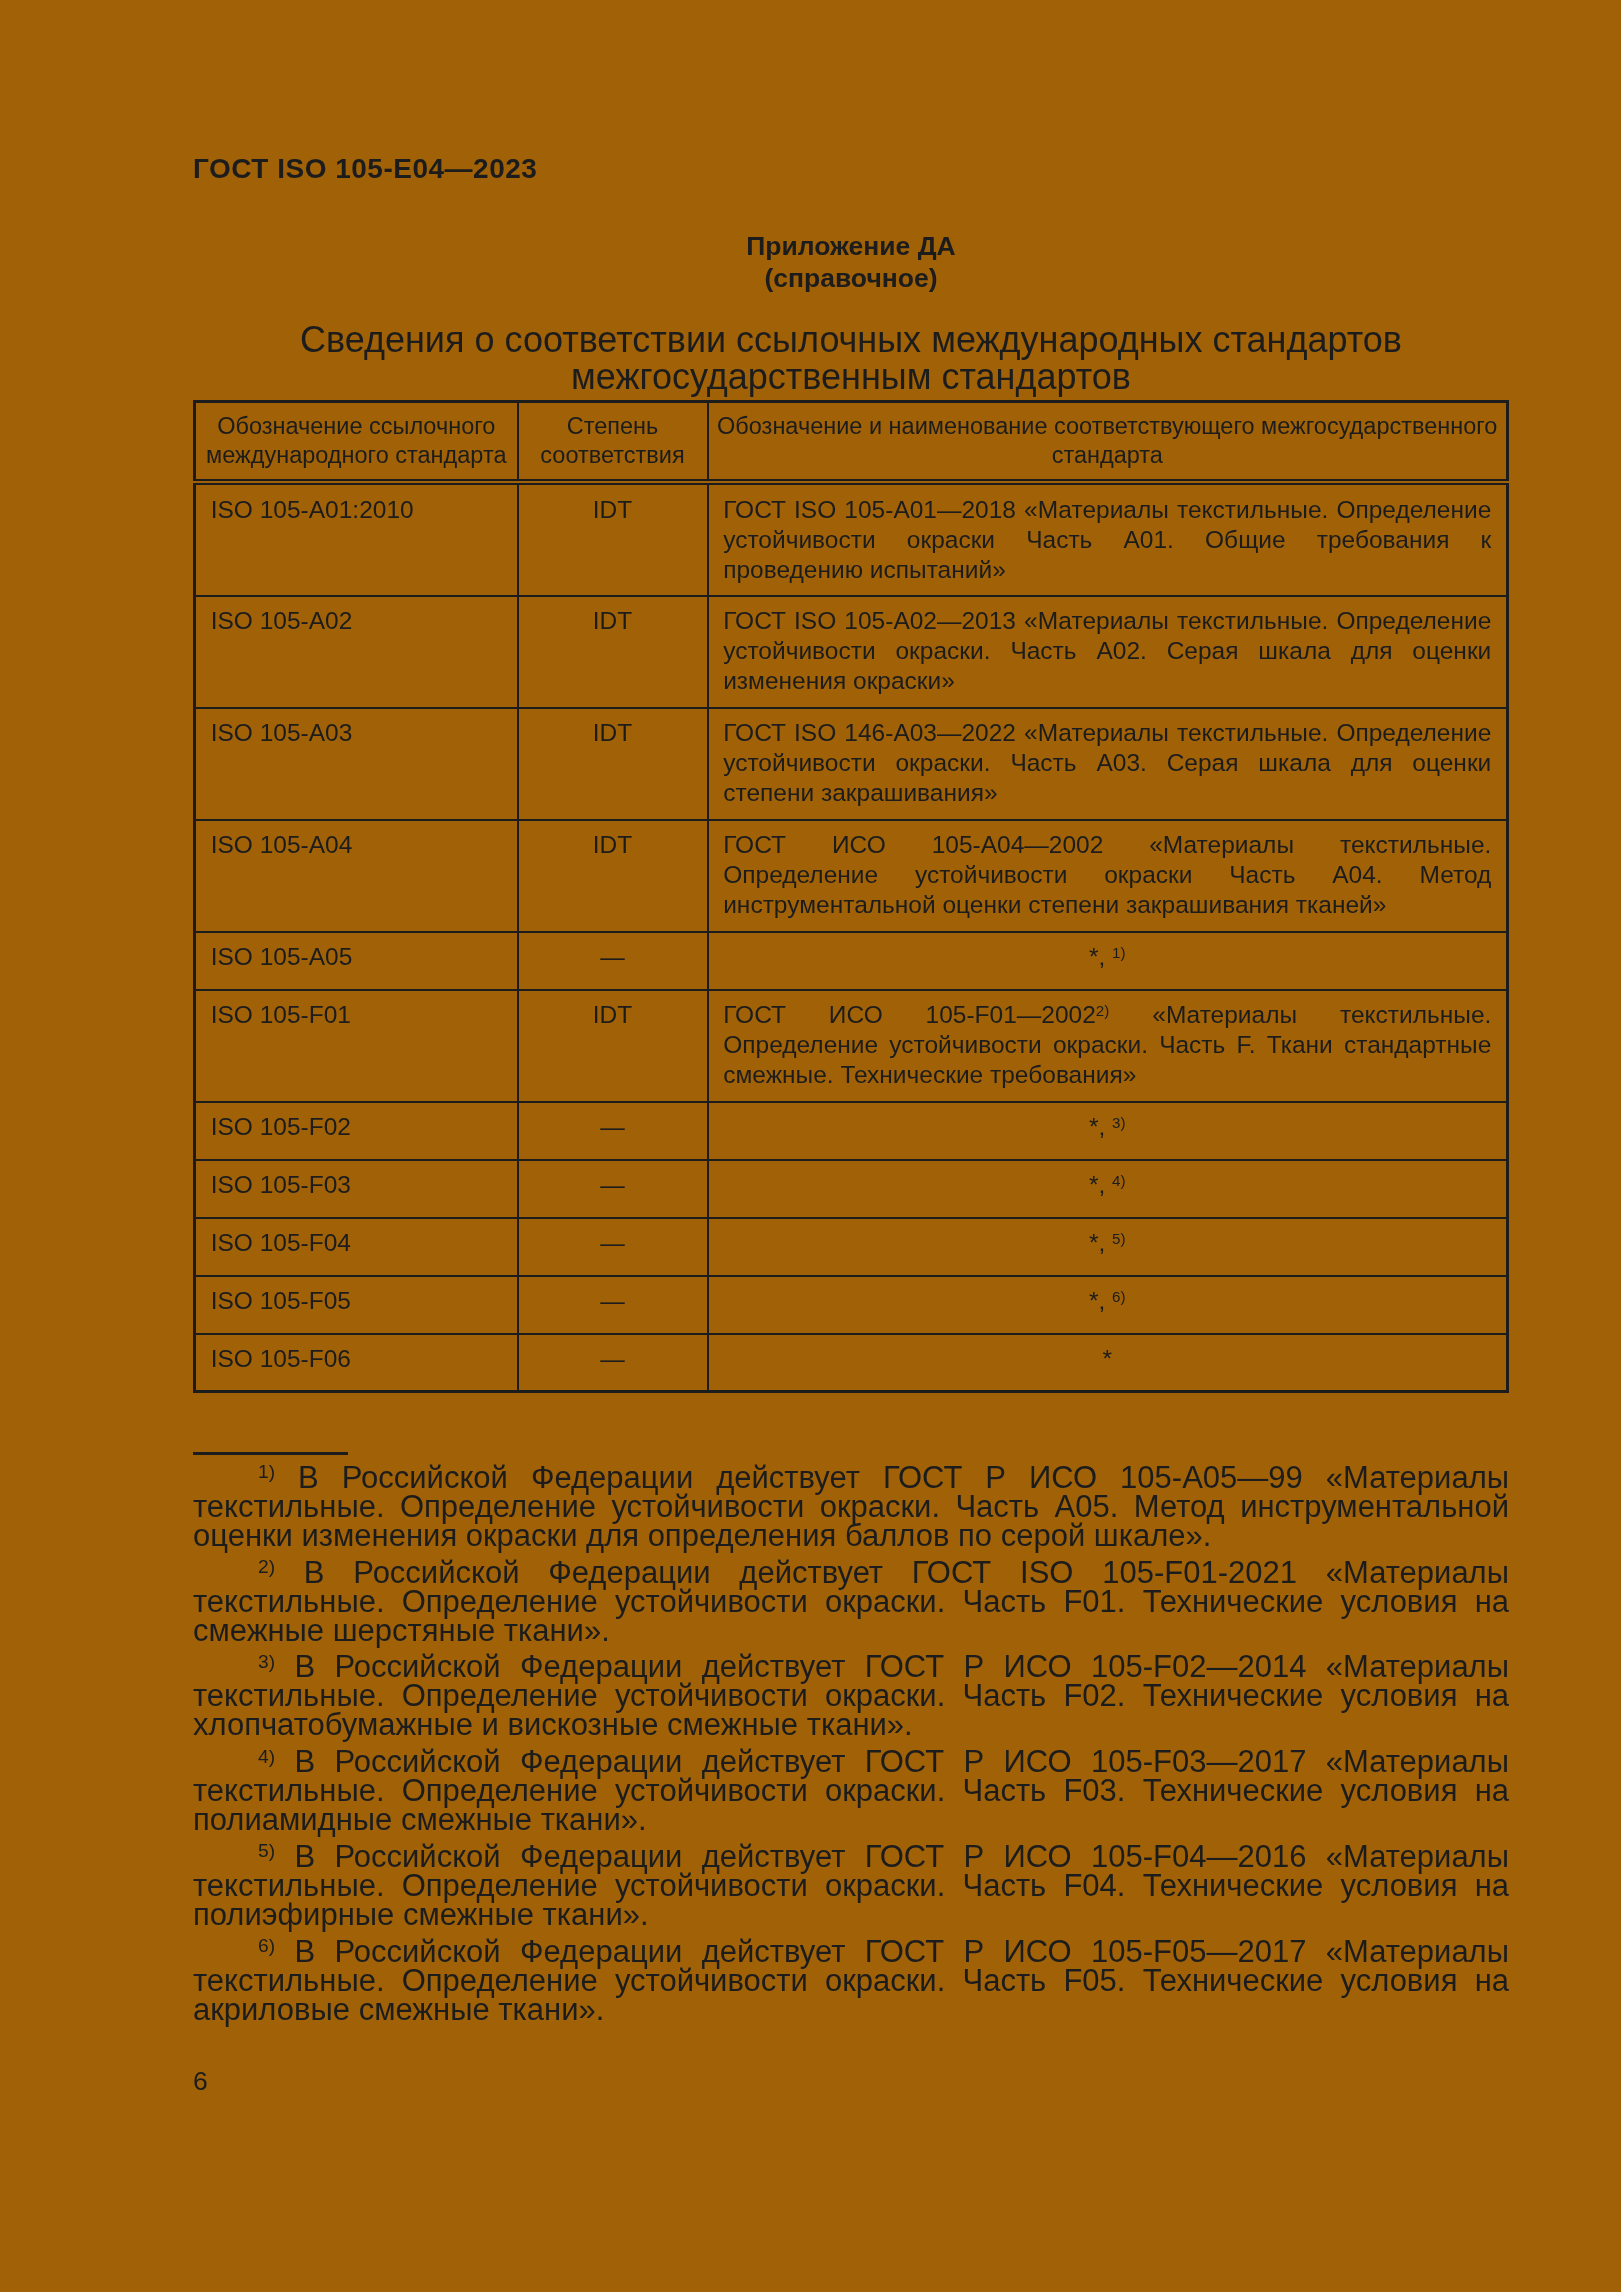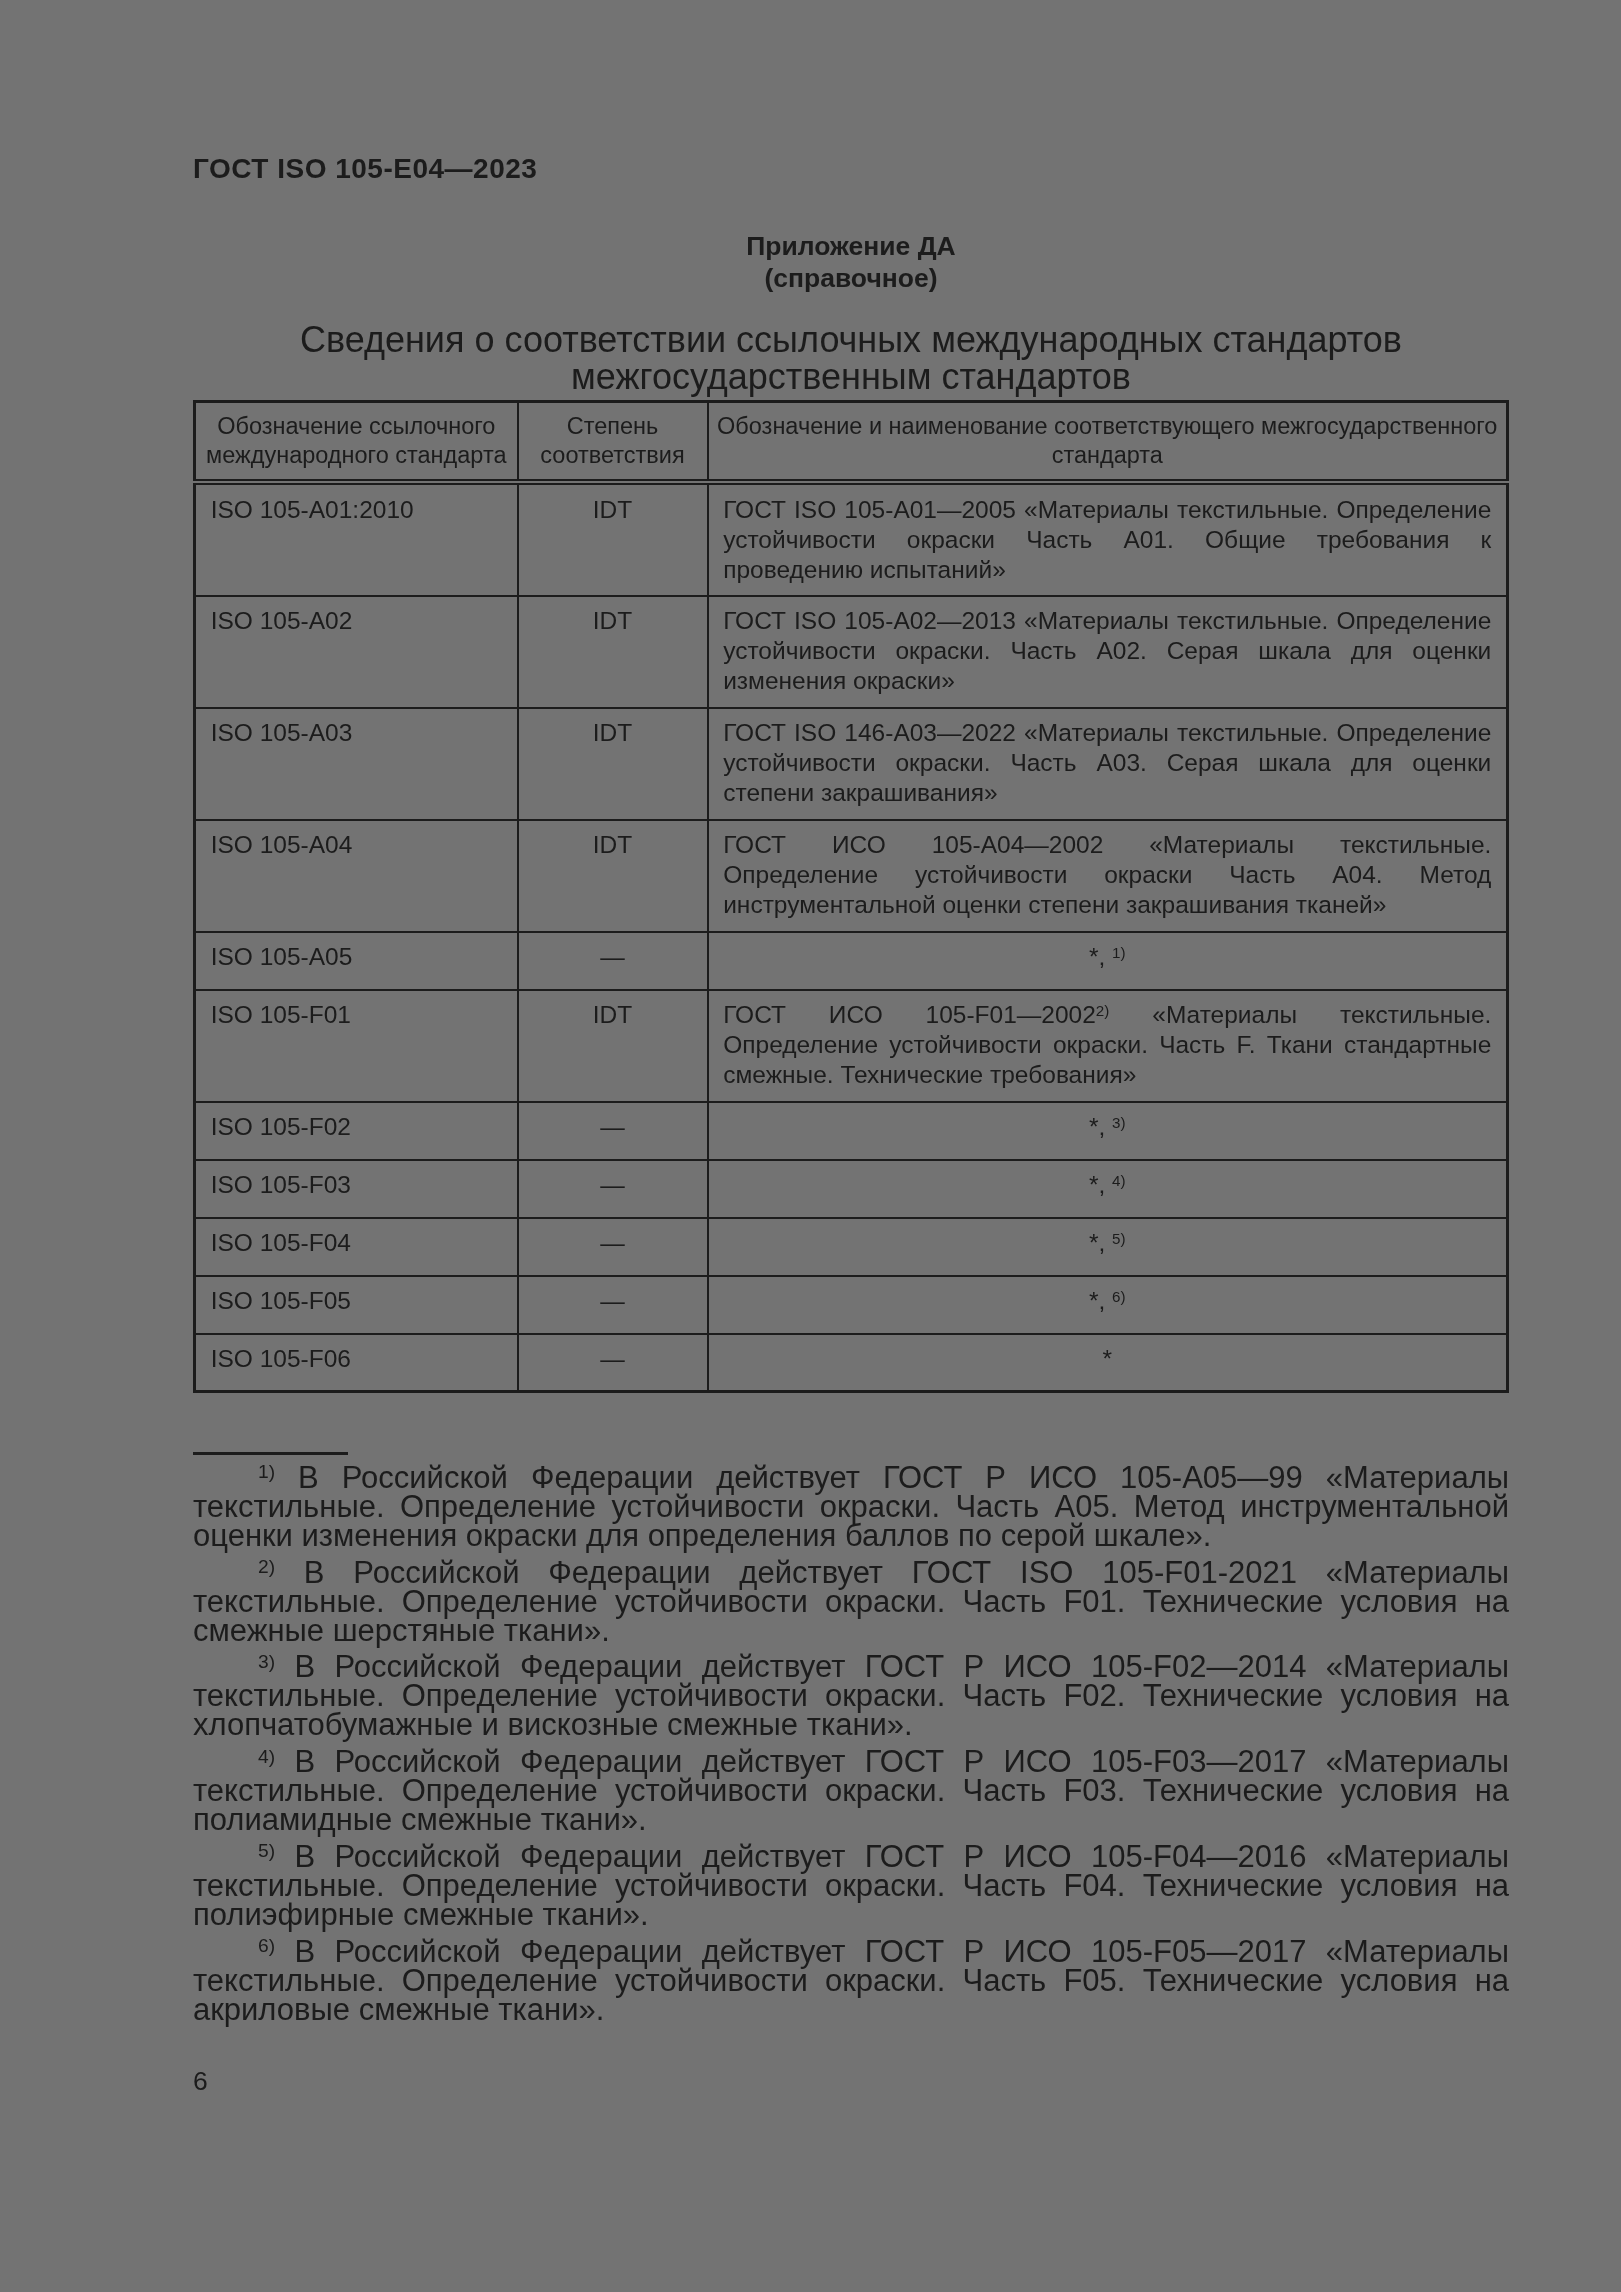--- a/index.html
+++ b/index.html
@@ -1,21 +1,21 @@
 <!DOCTYPE html>
 <html lang="ru"><head>
 <meta charset="utf-8">
 <style>
   html, body { margin: 0; padding: 0; background: #e8e8e8; }
   .page {
     position: relative;
     width: 1621px;
     height: 2293px;
     margin: 0 auto;
-    background: #737373;
+    background: #a16207;
     font-family: "Liberation Sans", sans-serif;
     color: #1c1c1c;
     overflow: hidden;
   }
   .content {
     position: absolute;
     left: 193px;
     top: 0;
     width: 1316px;
     padding-top: 152px;
@@ -139,21 +139,21 @@
         <tr>
           <th>Обозначение ссылочного международного стандарта</th>
           <th>Степень соответствия</th>
           <th>Обозначение и наименование соответствующего межгосударственного стандарта</th>
         </tr>
       </thead>
       <tbody>
           <tr class="lines3">
             <td class="cell-standard">ISO 105-A01:2010</td>
             <td class="cell-degree">IDT</td>
-            <td class="cell-match">ГОСТ ISO 105-A01—2005 «Материалы текстильные. Определение устойчивости окраски Часть А01. Общие требования к проведению испытаний»</td>
+            <td class="cell-match">ГОСТ ISO 105-A01—2018 «Материалы текстильные. Определение устойчивости окраски Часть А01. Общие требования к проведению испытаний»</td>
           </tr>
           <tr class="lines3">
             <td class="cell-standard">ISO 105-A02</td>
             <td class="cell-degree">IDT</td>
             <td class="cell-match">ГОСТ ISO 105-A02—2013 «Материалы текстильные. Определение устойчивости окраски. Часть А02. Серая шкала для оценки изменения окраски»</td>
           </tr>
           <tr class="lines3">
             <td class="cell-standard">ISO 105-A03</td>
             <td class="cell-degree">IDT</td>
             <td class="cell-match">ГОСТ ISO 146-A03—2022 «Материалы текстильные. Определение устойчивости окраски. Часть А03. Серая шкала для оценки степени закрашивания»</td>

